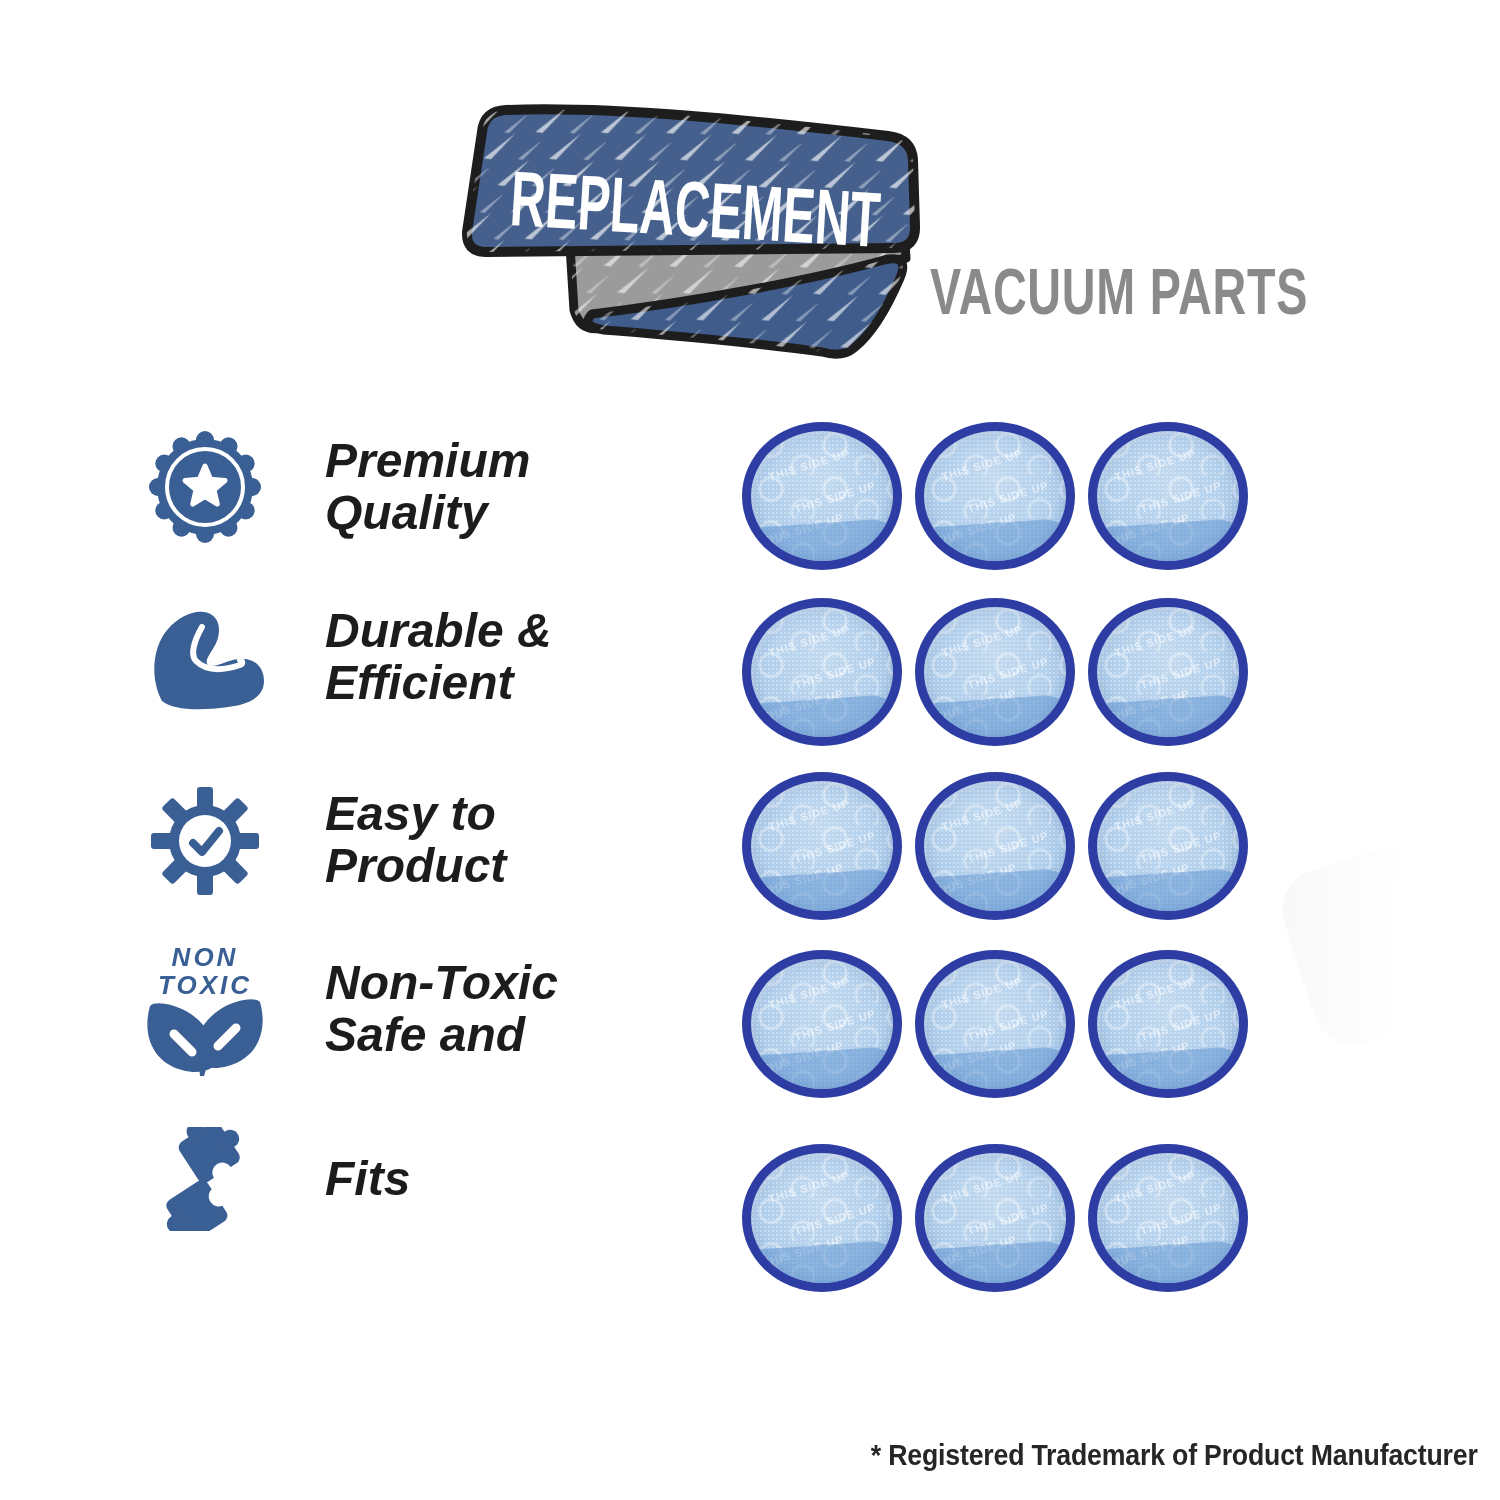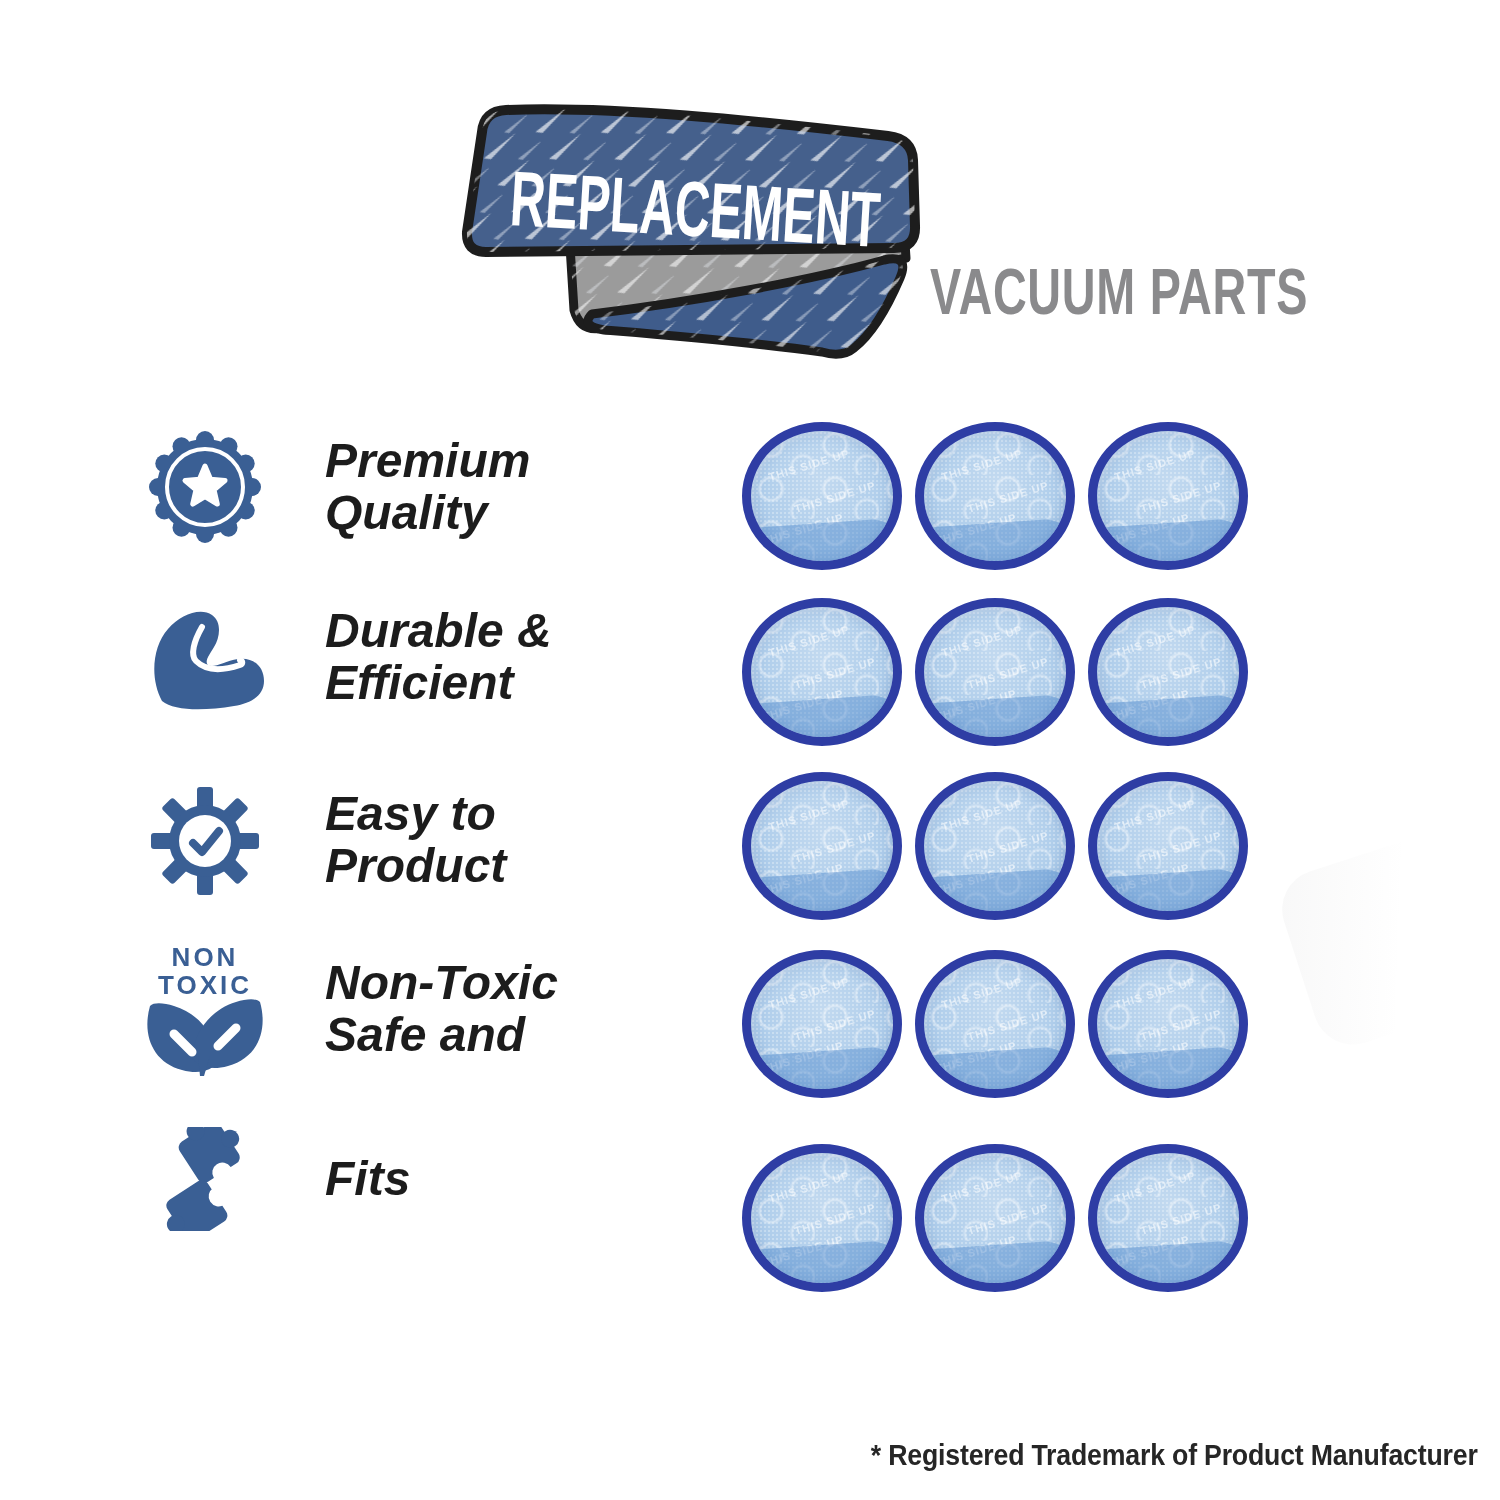--- a/index.html
+++ b/index.html
@@ -9,21 +9,21 @@
   
   .banner-wrap{position:absolute;left:452px;top:96px;width:900px;height:310px;}
   .banner-svg{position:absolute;left:0;top:0;}
   .banner-svg text{font-family:"Liberation Sans",sans-serif;}
   .vacuum-title{position:absolute;left:478px;top:159px;font-size:64px;font-weight:bold;
     color:var(--title-gray,#8a8a8c);transform:scaleX(.73);transform-origin:left top;
     letter-spacing:1px;white-space:nowrap;}
 
   
   .feat{position:absolute;left:140px;display:flex;align-items:center;}
-  .feat-icon{width:130px;display:flex;justify-content:center;align-items:flex-end;flex:0 0 130px;}
+  .feat-icon{width:130px;display:flex;justify-content:center;align-items:flex-end;flex:0 0 130px;font-style:italic;}
   .feat-text{margin-left:55px;font-size:48px;line-height:52px;font-weight:bold;font-style:italic;
     color:var(--text-black,#1c1c1c);white-space:nowrap;}
   .feat-text span{display:block;}
   .ic{fill:var(--icon-blue,#3a5f94);}
   .nt-text{fill:var(--icon-blue,#3a5f94);font-weight:bold;font-size:26px;letter-spacing:3px;
     font-family:"Liberation Sans",sans-serif;}
 
   
   .filter-row{position:absolute;left:742px;display:flex;gap:13px;}
   .filter{position:relative;width:142px;height:130px;border:9px solid var(--rim,#2e3da4);

